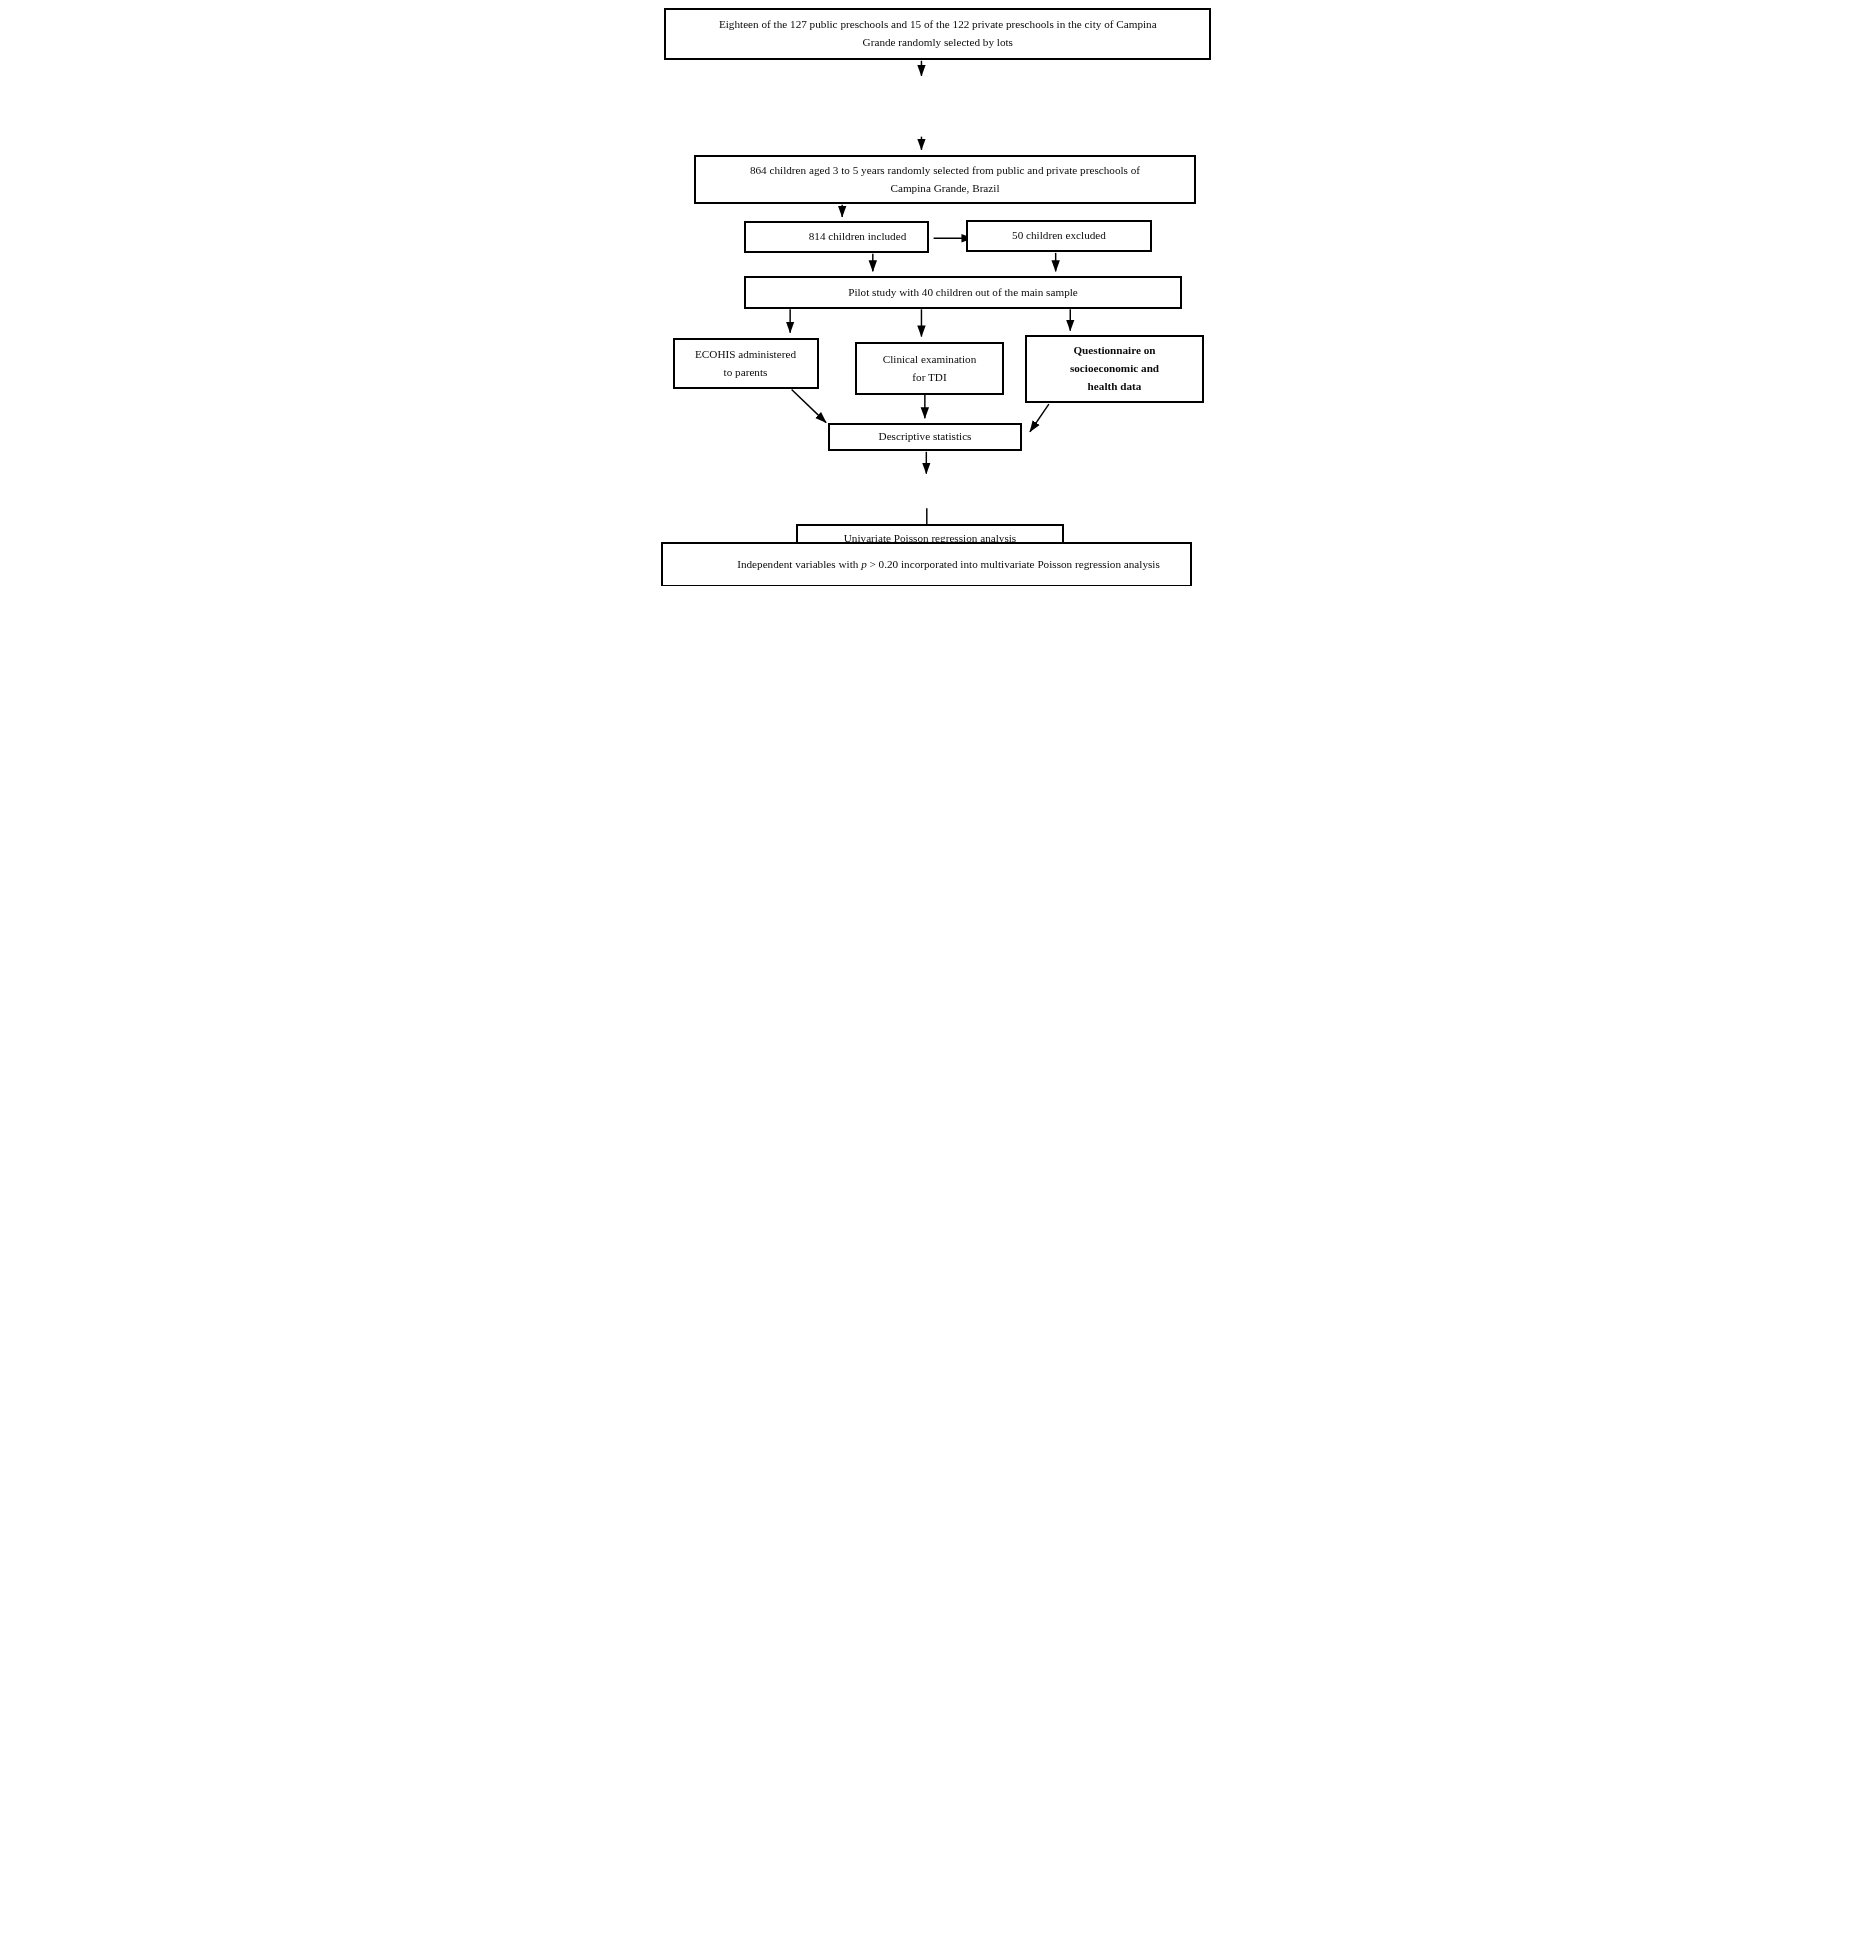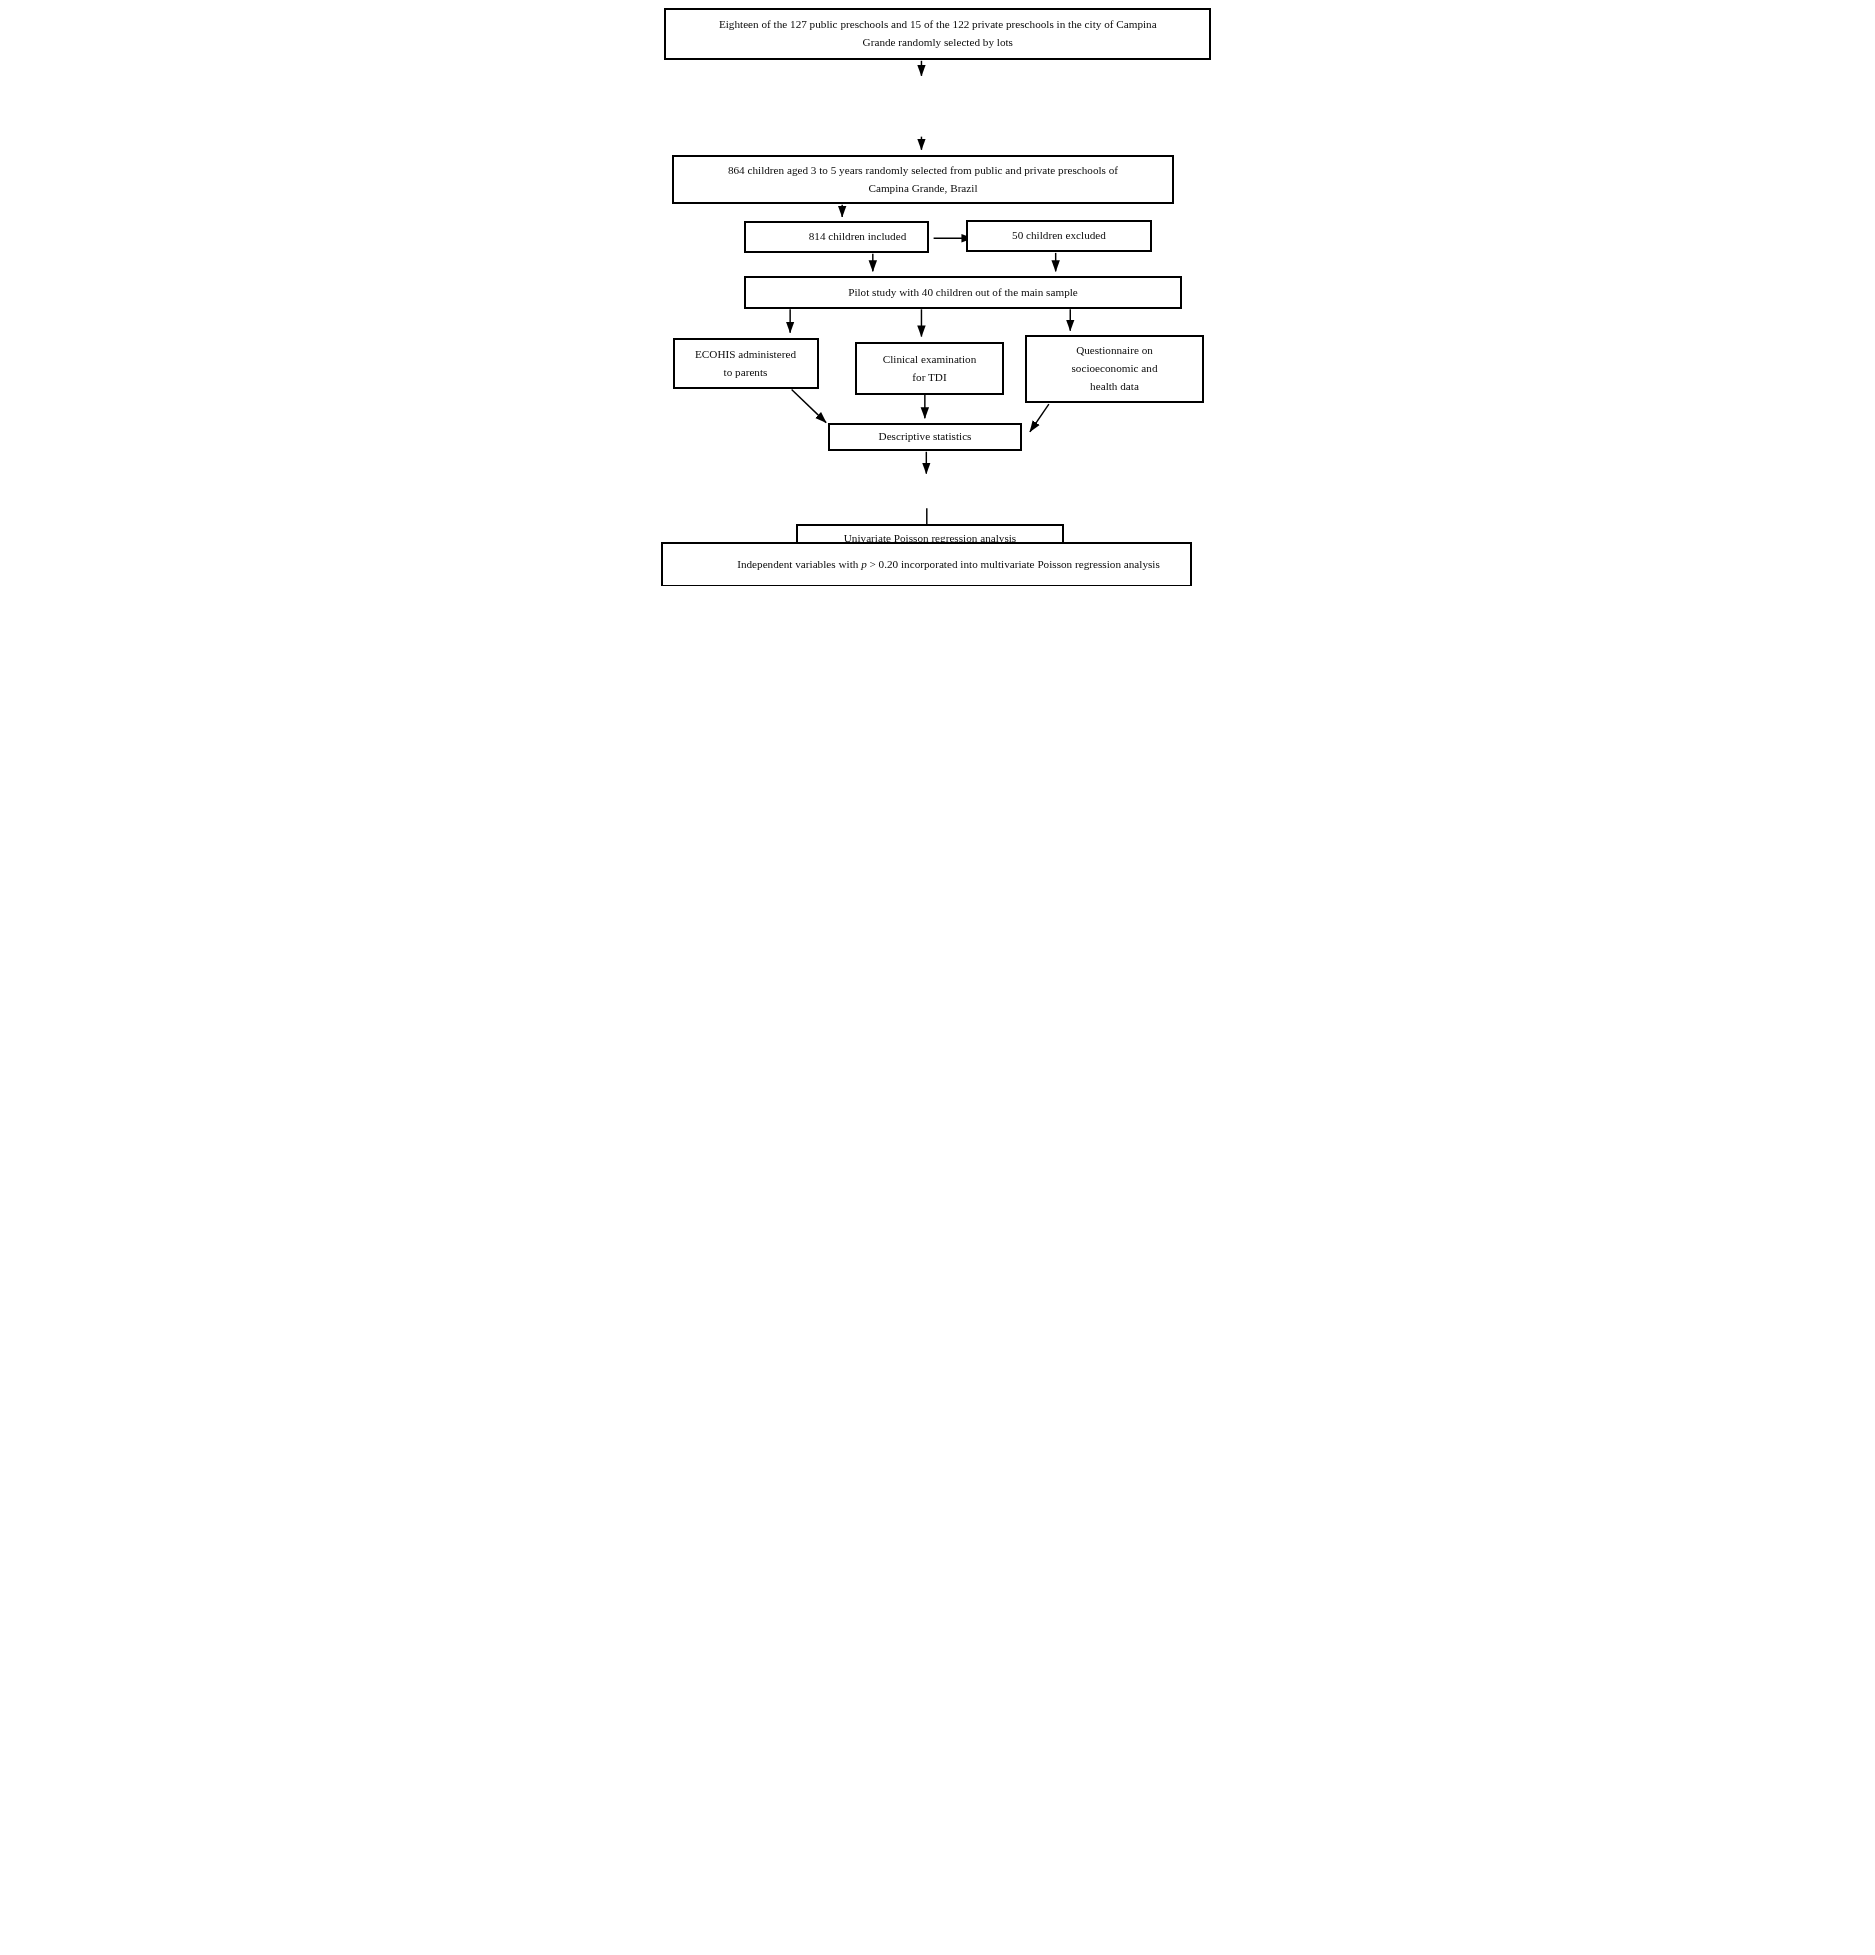--- a/index.html
+++ b/index.html
@@ -71,21 +71,21 @@
     <line x1="555" y1="929" x2="555" y2="974" marker-end="url(#ah)"></line>
     <line x1="556" y1="1045" x2="556" y2="1104" marker-end="url(#ah)"></line>
   </svg>
 
   <div class="fbox" style="left:8.3px; top:8.3px; width:547px; height:52px;">
     <div class="bline">Eighteen of the 127 public preschools and 15 of the 122 private preschools in the city of Campina</div>
     <div class="bline">Grande randomly selected by lots</div>
   </div>
 
 
-  <div class="fbox" style="left:16px; top:155px; width:502px; height:49px;">
+  <div class="fbox" style="left:38px; top:155px; width:502px; height:49px;">
     <div class="bline">864 children aged 3 to 5 years randomly selected from public and private preschools of</div>
     <div class="bline">Campina Grande, Brazil</div>
   </div>
 
   <div class="fbox" style="left:88px; top:221px; width:185px; height:32px;padding-left:42px;">
     <div class="bline">814 children included</div>
   </div>
 
   <div class="fbox" style="left:310px; top:220px; width:186px; height:32px;">
     <div class="bline">50 children excluded</div>
@@ -98,21 +98,21 @@
   <div class="fbox" style="left:16.5px; top:338px; width:146px; height:51px;">
     <div class="bline">ECOHIS administered</div>
     <div class="bline">to parents</div>
   </div>
 
   <div class="fbox" style="left:199px; top:342px; width:149px; height:53px;">
     <div class="bline">Clinical examination</div>
     <div class="bline">for TDI</div>
   </div>
 
-  <div class="fbox" style="left:369px; top:335px; width:179px; height:68px;">
+  <div class="fbox" style="left:369px; top:335px; width:179px; height:68px;font-weight:bold;">
     <div class="bline">Questionnaire on</div>
     <div class="bline">socioeconomic and</div>
     <div class="bline">health data</div>
   </div>
 
   <div class="fbox" style="left:172px; top:423px; width:194px; height:28px;">
     <div class="bline">Descriptive statistics</div>
   </div>
 
   <div class="fbox" style="left:140px; top:478px; width:268px; height:29px;margin-top:46px;">

